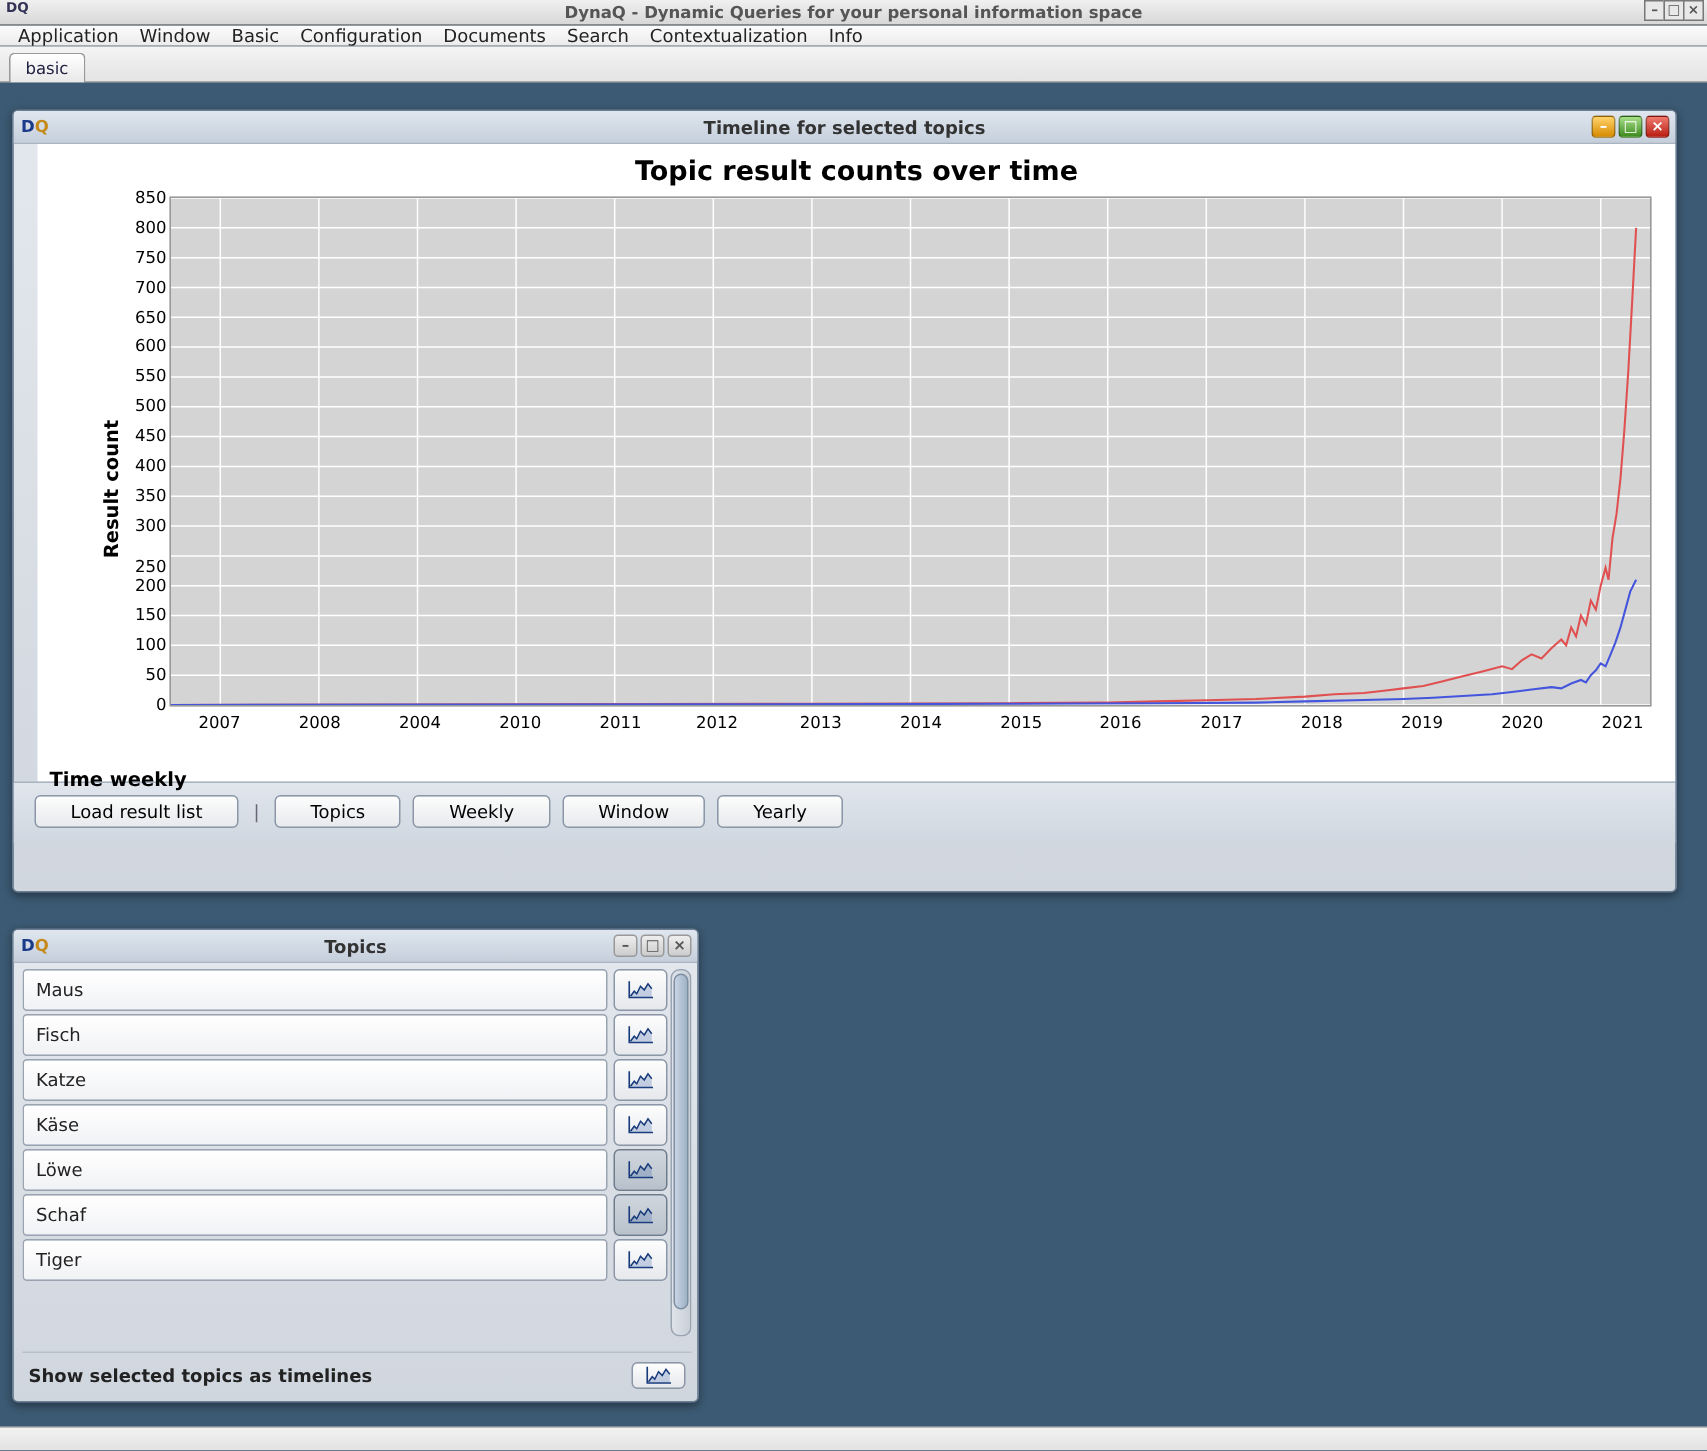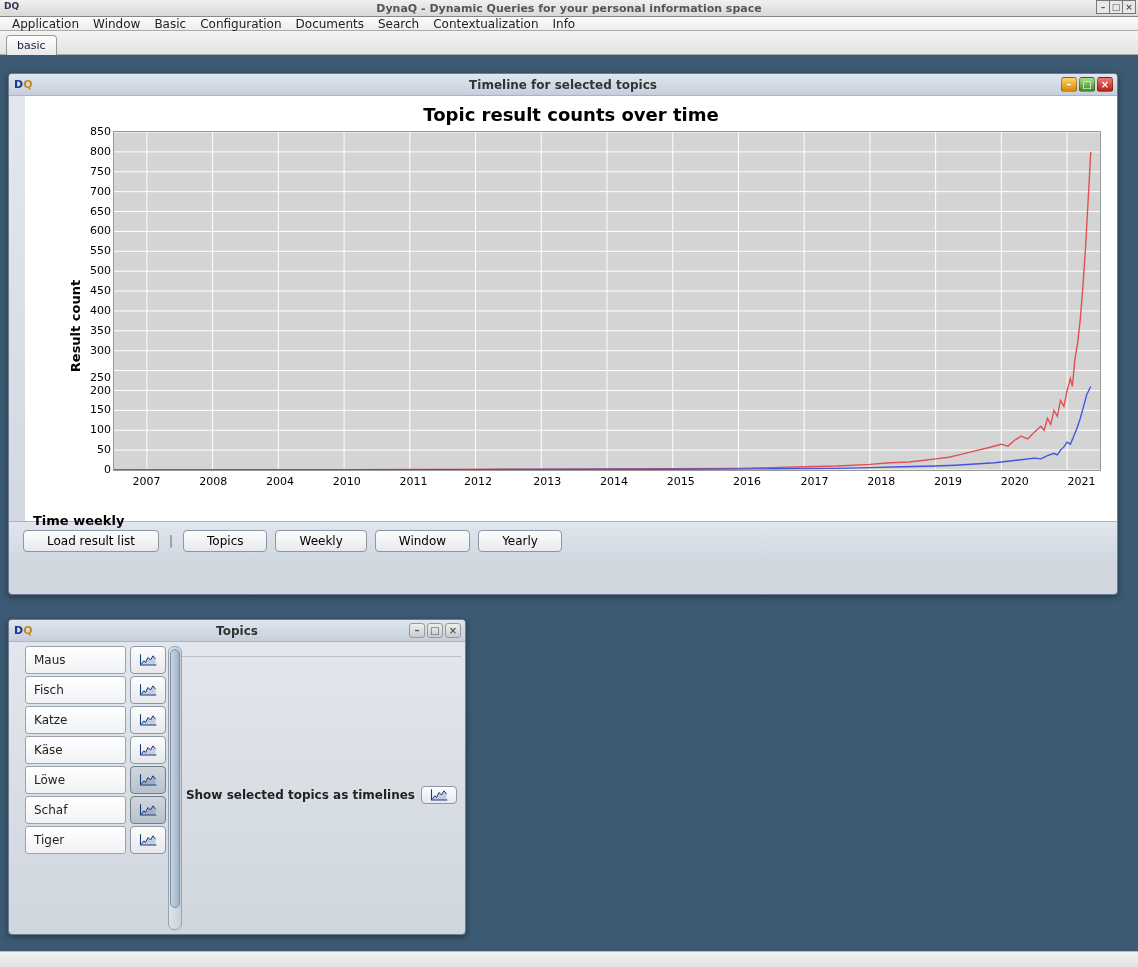--- a/index.html
+++ b/index.html
@@ -155,21 +155,21 @@
     border: 1px solid #8b97a6;
     border-radius: 4px;
     padding: 3px 23px;
     font-size: 12px;
     cursor: default;
   }
   .sep { color: #667; padding: 0 2px; }
 
   
   #win-topics { left: 8px; top: 556px; width: 458px; height: 316px; }
-  .topics-body { padding: 4px 4px 4px 16px; display: flex; height: calc(100% - 22px);}
+  .topics-body { padding: 4px 4px 4px 6px; display: flex; flex-direction: column; height: calc(100% - 22px);}
   .topics-scroll { flex: 1; overflow: hidden; display:flex; }
   .topics-list { flex:1; display: flex; flex-direction: column; gap: 2px; }
   .topic-row { display: flex; gap: 4px; align-items: stretch; }
   .topic-field {
     flex: 1;
     background: linear-gradient(#fff, #f1f2f5);
     border: 1px solid #9aa4b1;
     border-radius: 3px;
     padding: 6px 8px;
     font-size: 12px;

